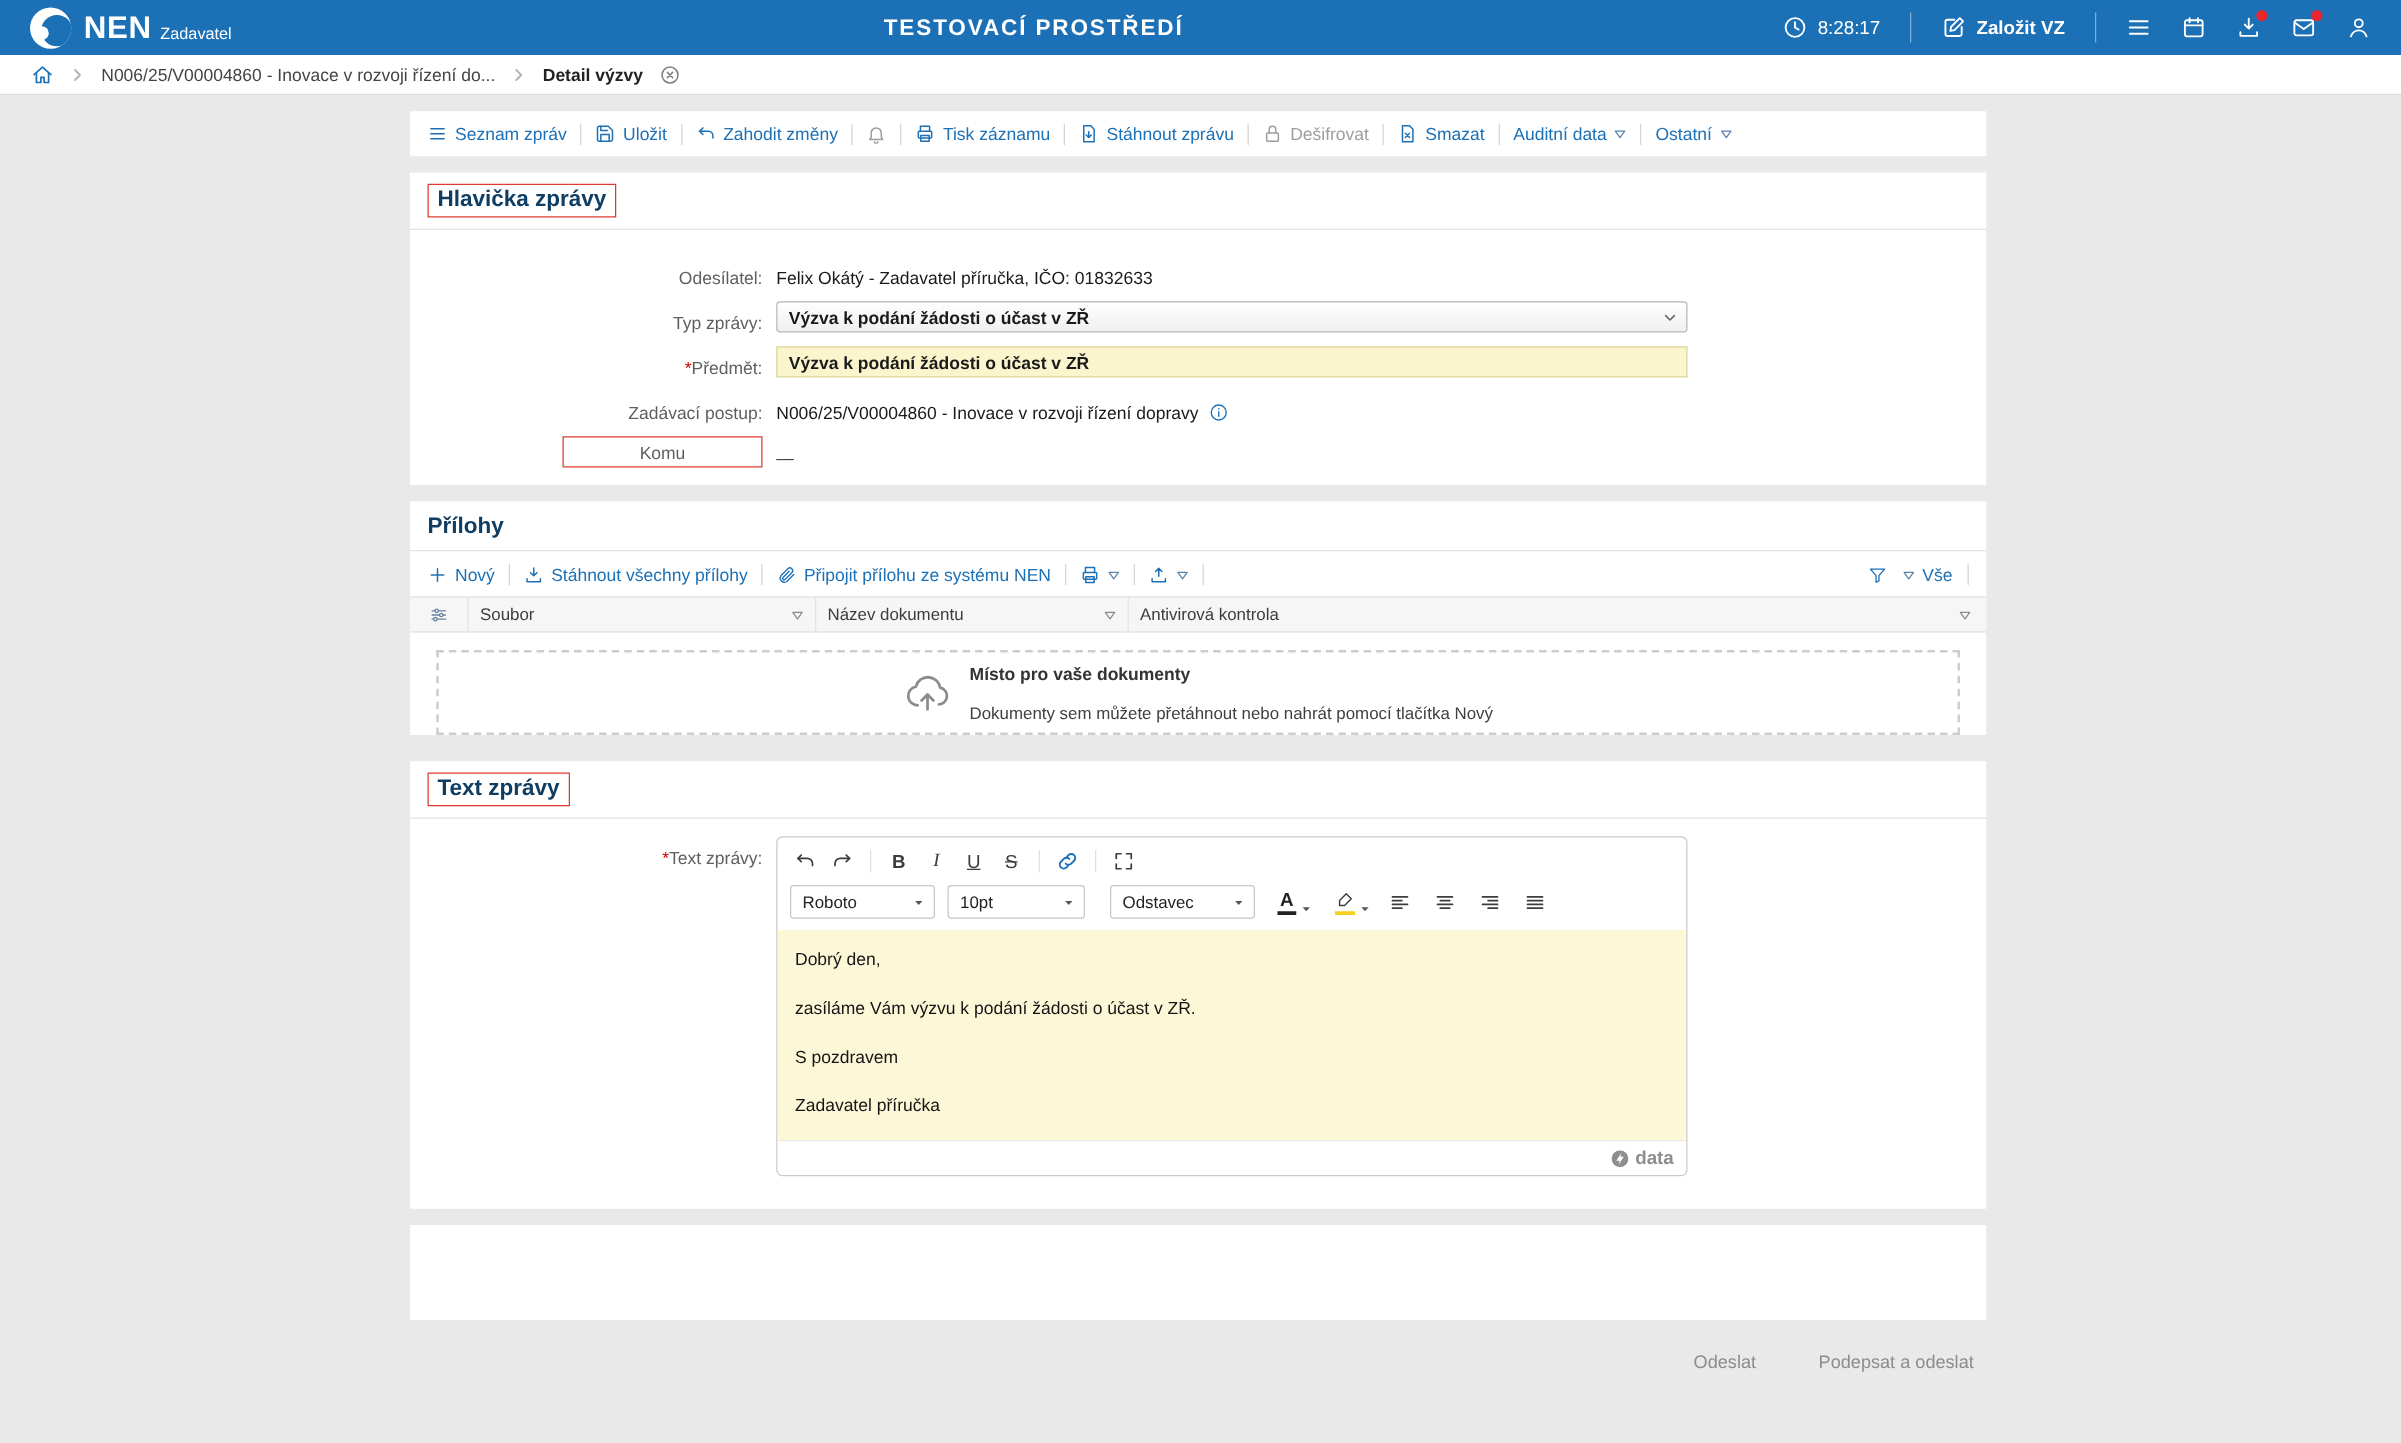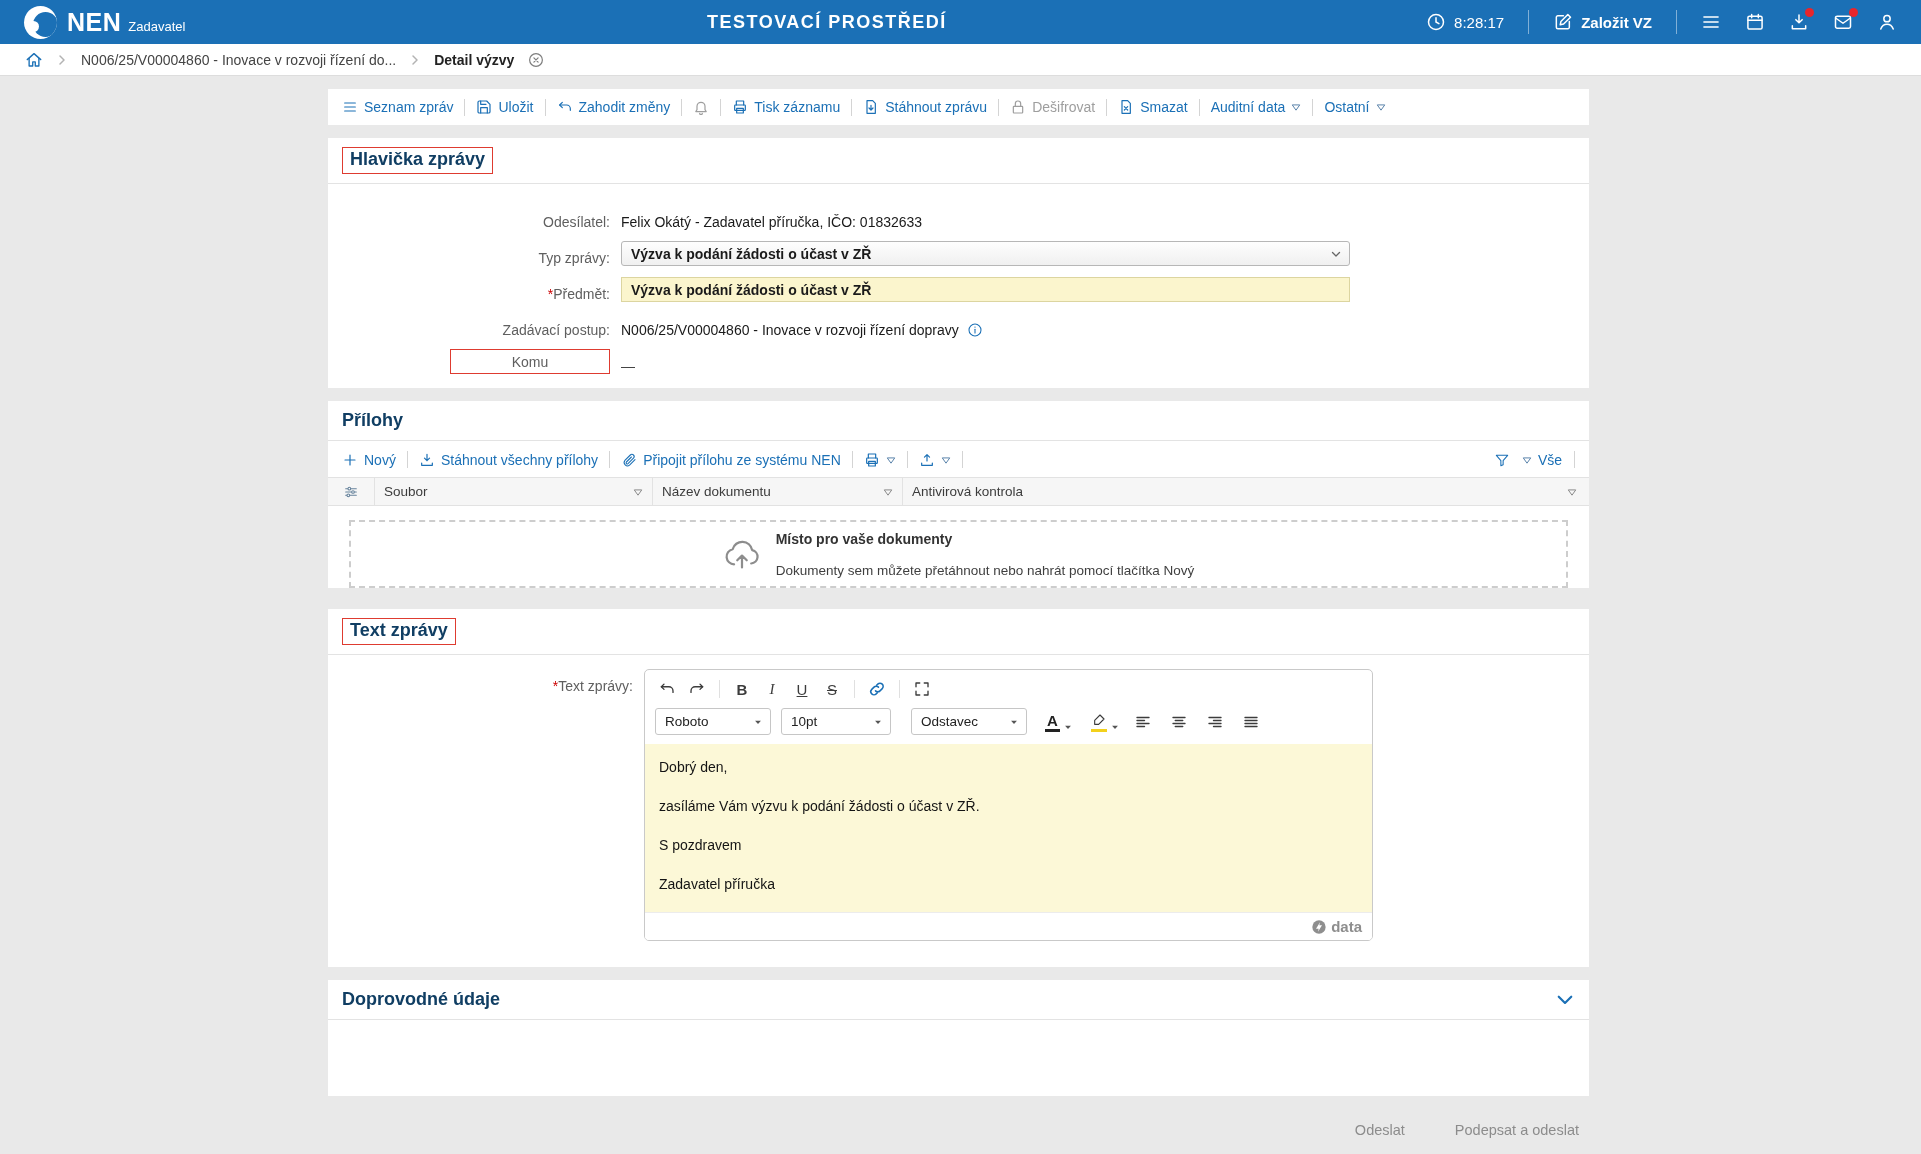--- a/index.html
+++ b/index.html
@@ -38,21 +38,21 @@
   .panel{background:#fff;margin-top:13px}
 
   
   .cmd-toolbar{height:36px;display:flex;align-items:center;padding:0 14px;color:#1b70b6;font-size:14px}
   .cmd{display:flex;align-items:center;gap:6px;white-space:nowrap;cursor:pointer}
   .cmd.disabled{color:#9e9e9e;cursor:default}
   .vsep{width:1px;height:17px;background:#d4d4d4;margin:0 11px}
   .tri{color:#5b84ab}
 
   
-  .sec-head{display:flex;align-items:center;justify-content:space-between;padding:9px 14px;border-bottom:1px solid #e3e3e3}
+  .sec-head{display:flex;justify-content:space-between;padding:9px 14px;border-bottom:1px solid #e3e3e3}
   .sec-title{font-size:18px;font-weight:bold;color:#103e63}
   .red-box{border:1px solid #de3b30;padding:1px 7px 3px;display:inline-block}
 
   
   .form{padding:10px 0 14px}
   .frow{display:flex;align-items:flex-end;min-height:36px}
   .flabel{width:293px;flex:none;text-align:right;padding-right:11px;color:#5f5f5f}
   .req{color:#c00}
   .fvalue{font-weight:normal;color:#1a1a1a;display:flex;align-items:center;gap:8px}
   .selectbox{width:729px;height:25px;border:1px solid #b7b7b7;border-radius:3px;background:linear-gradient(#fefefe,#f0f0f0);display:flex;align-items:center;justify-content:space-between;padding:0 7px 0 9px;font-weight:bold;cursor:pointer;color:#1a1a1a}
@@ -68,21 +68,21 @@
   .gc{display:flex;align-items:center;justify-content:space-between;padding:0 9px;border-right:1px solid #e2e2e2}
   .gc.icon-cell{width:47px;justify-content:center;color:#67839c;cursor:pointer}
   .gc.c1{width:278px}.gc.c2{width:250px}.gc.c3{flex:1;border-right:none;padding-right:12px}
   .gtri{color:#8b8b8b;cursor:pointer}
   .dropzone{margin:14px 21px 21px;height:68px;border:2px dashed #cdcdcd;display:flex;align-items:center;justify-content:center;gap:15px;color:#8d8d8d}
   .dz-title{font-weight:bold;font-size:14px;margin-bottom:16px;color:#333}
   .dz-sub{font-size:13.5px;color:#3f3f3f}
 
   
   .msg-body{display:flex;padding:14px 0 26px}
-  .msg-label{width:316px;flex:none;text-align:right;padding:9px 11px 0 0;color:#5f5f5f}
+  .msg-label{width:293px;flex:none;text-align:right;padding:9px 11px 0 0;color:#5f5f5f}
   .editor{width:729px;border:1px solid #c9c9c9;border-radius:5px;overflow:hidden;background:#fff}
   .tb1{display:flex;align-items:center;gap:2px;padding:6px 8px 3px}
   .tbtn{width:28px;height:26px;display:flex;align-items:center;justify-content:center;border-radius:3px;color:#3c3c3c;cursor:pointer}
   .fmtB{font-weight:bold;font-size:15px}
   .fmtI{font-style:italic;font-family:"Liberation Serif",serif;font-size:15px}
   .fmtU{text-decoration:underline;font-size:15px}
   .fmtS{text-decoration:line-through;font-size:15px}
   .esep{width:1px;height:18px;background:#e0e0e0;margin:0 6px}
   .tb2{display:flex;align-items:center;gap:10px;padding:3px 10px 9px}
   .msel{height:27px;border:1px solid #c6c6c6;border-radius:3px;display:flex;align-items:center;justify-content:space-between;padding:0 7px 0 9px;font-size:13.5px;color:#222;cursor:pointer;background:#fff}
@@ -530,26 +530,20 @@
                 <path d="M13.5 5l-6 9.5h4l-1 4.5 6-9.5h-4z" fill="#fff"></path>
               </svg>
             <span>data</span>
           </span>
         </div>
       </div>
     </div>
   </div>
 
   <div class="panel">
-    <div class="sec-head">
-      <span class="sec-title">Doprovodné údaje</span>
-      <svg class="st i20 chev-blue" viewBox="0 0 24 24" style="stroke-width:2.6">
-          <path d="M4.5 8l7.5 7.5L19.5 8"></path>
-        </svg>
-    </div>
     <div class="acc-body"></div>
   </div>
 
   <div class="footer-actions">
     <span>Odeslat</span>
     <span>Podepsat a odeslat</span>
   </div>
 
 </div>
 

